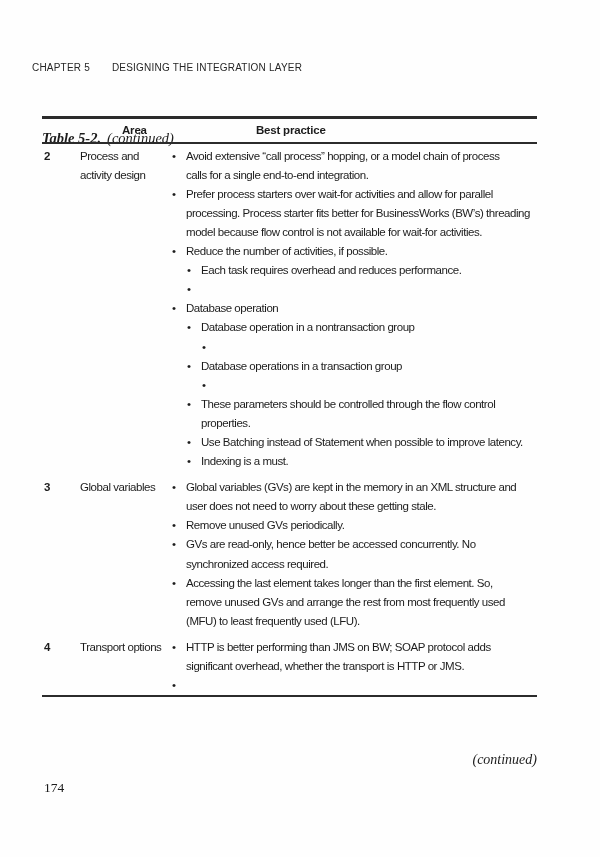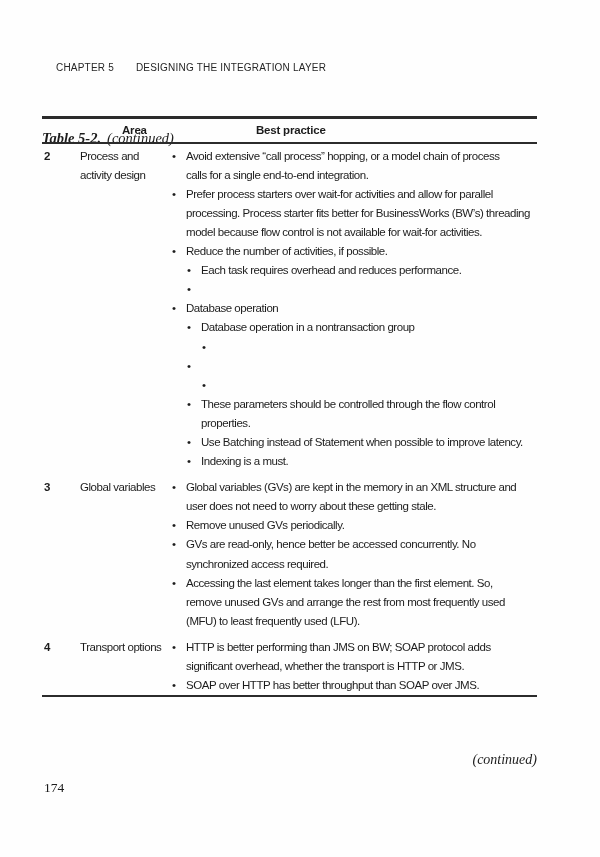--- a/index.html
+++ b/index.html
@@ -7,21 +7,21 @@
     width: 600px; height: 857px;
     background: #ffffff;
     font-family: "Liberation Sans", sans-serif;
     color: #1c1c1c;
     overflow: hidden;
   }
   .page { position: relative; width: 600px; height: 857px; background: #fefefe; }
 
   
   .running-head {
-    position: absolute; left: 56px; top: 62px;
+    position: absolute; left: 32px; top: 62px;
     font-size: 10px; letter-spacing: 0.2px; color: #262626;
     white-space: nowrap;
   }
   .running-head .chap-label { margin-right: 22px; }
 
   
   .caption {
     position: absolute; left: 42px; top: 90px;
     font-family: "Liberation Serif", serif;
     font-size: 14.5px; white-space: nowrap; margin-top: 40px;
@@ -127,20 +127,21 @@
           </div>
         <div class="bullet l2">
             <span class="dot">•</span>
             <span class="btext">Database operation in a nontransaction group</span>
           </div>
         <div class="bullet l3">
             <span class="dot">•</span>
           </div>
         <div class="bullet l2">
             <span class="dot">•</span>
+            <span class="btext">Database operations in a transaction group</span>
           </div>
         <div class="bullet l3">
             <span class="dot">•</span>
           </div>
         <div class="bullet l2">
             <span class="dot">•</span>
             <span class="btext">These parameters should be controlled through the flow control
 properties.</span>
           </div>
         <div class="bullet l2">
@@ -185,21 +186,20 @@
       <div class="num">4</div>
       <div class="area">Transport options</div>
       <div class="bullets">
         <div class="bullet l1">
             <span class="dot">•</span>
             <span class="btext">HTTP is better performing than JMS on BW; SOAP protocol adds
 significant overhead, whether the transport is HTTP or JMS.</span>
           </div>
         <div class="bullet l1">
             <span class="dot">•</span>
-            <span class="btext">SOAP over HTTP has better throughput than SOAP over JMS.</span>
           </div>
       </div>
     </div>
 
     <div class="rule thin"></div>
   </div>
 
   <div class="footer-cont">(continued)</div>
 
   <div class="page-num">174</div>

